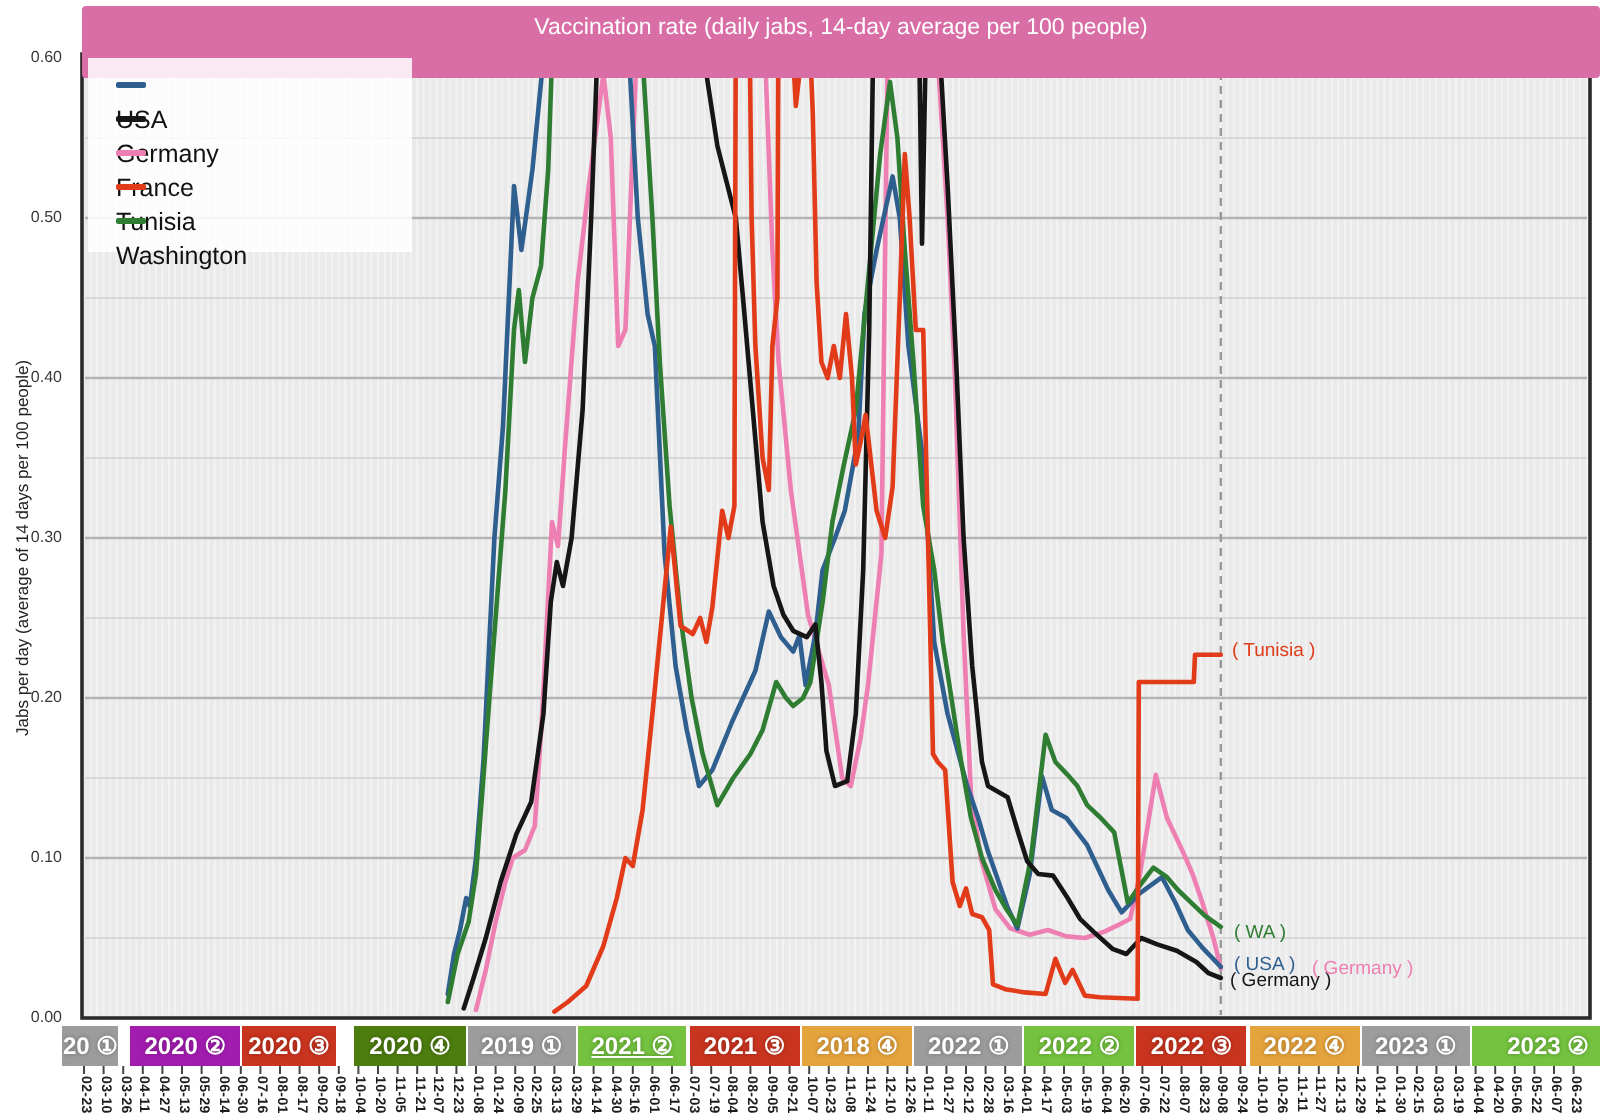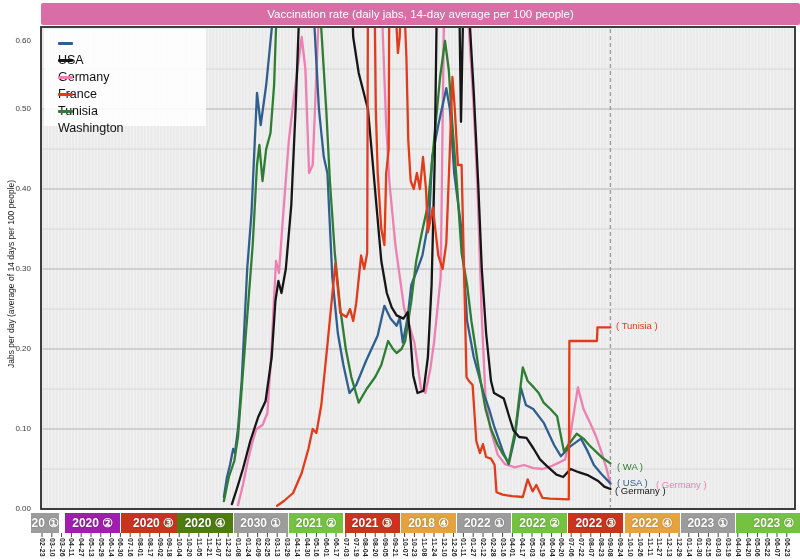--- a/index.html
+++ b/index.html
@@ -1,18 +1,18 @@
 <!DOCTYPE html>
 <html><head>
 <meta charset="utf-8">
 <style>
   html,body{margin:0;padding:0;background:#fff;}
   #figure{position:relative;width:800px;height:559px;background:#ffffff;
           font-family:"Liberation Sans",sans-serif;overflow:hidden;}
-  #title-bar{position:absolute;left:41px;top:3px;width:759px;height:22px;
+  #title-bar{position:absolute;left:41px;top:3px;width:759px;height:36px;
              color:#ffffff;font-size:11.5px;line-height:22px;text-align:center;
              border-radius:2px;}
   #chart-svg{position:absolute;left:0;top:0;}
   #y-axis-title{position:absolute;left:6px;top:368px;white-space:nowrap;
                 transform:rotate(-90deg);transform-origin:0 0;
                 font-size:8.5px;color:#222;}
   .y-tick{position:absolute;left:0;width:31px;text-align:right;padding-right:2px;
           font-size:8px;color:#3a3a3a;}
   .x-tick{position:absolute;white-space:nowrap;font-size:7px;font-weight:700;
           color:#1d1d1d;line-height:8px;transform:rotate(90deg);
@@ -371,21 +371,21 @@
         <line x1="747.6" y1="533" x2="747.6" y2="537"></line>
         <line x1="757.4000000000001" y1="533" x2="757.4000000000001" y2="537"></line>
         <line x1="767.2" y1="533" x2="767.2" y2="537"></line>
         <line x1="777" y1="533" x2="777" y2="537"></line>
         <line x1="786.8000000000001" y1="533" x2="786.8000000000001" y2="537"></line>
       </g>
     </svg>
   <div id="title-bar" style="background: rgb(217, 110, 166);">Vaccination rate (daily jabs, 14-day average per 100 people)</div>
   <div id="y-axis-title">Jabs per day (average of 14 days per 100 people)</div>
   <div id="y-ticks">
-      <div class="y-tick" style="top: 24px; margin-top: 12px;">0.60</div>
+      <div class="y-tick" style="top: 24px;">0.60</div>
       <div class="y-tick" style="top: 104px;">0.50</div>
       <div class="y-tick" style="top: 184px;">0.40</div>
       <div class="y-tick" style="top: 264px;">0.30</div>
       <div class="y-tick" style="top: 344px;">0.20</div>
       <div class="y-tick" style="top: 424px;">0.10</div>
       <div class="y-tick" style="top: 504px;">0.00</div>
     </div>
   <div id="x-ticks">
       <div class="x-tick" style="left: 46px; top: 538px;">02-23</div>
       <div class="x-tick" style="left: 55.8px; top: 538px;">03-10</div>
@@ -461,24 +461,24 @@
       <div class="x-tick" style="left: 741.8px; top: 538px;">04-04</div>
       <div class="x-tick" style="left: 751.6px; top: 538px;">04-20</div>
       <div class="x-tick" style="left: 761.4px; top: 538px;">05-06</div>
       <div class="x-tick" style="left: 771.2px; top: 538px;">05-22</div>
       <div class="x-tick" style="left: 781px; top: 538px;">06-07</div>
       <div class="x-tick" style="left: 790.8px; top: 538px;">06-23</div>
     </div>
   <div id="bands">
       <div class="band" style="left: 31px; width: 28.4px; background: rgb(156, 156, 156);">20 ①</div>
       <div class="band" style="left: 65.3px; width: 54.7px; background: #a21caf;">2020 ②</div>
-      <div class="band" style="left: 121px; width: 65px; background: rgb(201, 52, 31);">2020 ③</div>
+      <div class="band" style="left: 121px; width: 47px; background: rgb(201, 52, 31);">2020 ③</div>
       <div class="band" style="left: 177.4px; width: 55.3px; background: #4d7c0f;">2020 ④</div>
-      <div class="band" style="left: 233.7px; width: 54.1px; background: rgb(156, 156, 156);">2030 ①</div>
-      <div class="band" style="left: 288.8px; width: 54.7px; background: rgb(116, 194, 63);">2021 ②</div>
+      <div class="band" style="left: 233.7px; width: 54.1px; background: rgb(156, 156, 156);">2019 ①</div>
+      <div class="band" style="left: 288.8px; width: 54.7px; background: rgb(116, 194, 63); text-decoration: underline;">2021 ②</div>
       <div class="band" style="left: 344.6px; width: 55.3px; background: rgb(201, 52, 31);">2021 ③</div>
       <div class="band" style="left: 400.9px; width: 55.4px; background: rgb(229, 163, 61);">2018 ④</div>
       <div class="band" style="left: 457.3px; width: 54.1px; background: rgb(156, 156, 156);">2022 ①</div>
       <div class="band" style="left: 512.4px; width: 54.7px; background: rgb(116, 194, 63);">2022 ②</div>
       <div class="band" style="left: 568.1px; width: 55.4px; background: rgb(201, 52, 31);">2022 ③</div>
       <div class="band" style="left: 624.5px; width: 55.4px; background: rgb(229, 163, 61);">2022 ④</div>
       <div class="band" style="left: 680.8px; width: 54.1px; background: rgb(156, 156, 156);">2023 ①</div>
       <div class="band" style="left: 736px; width: 76px; background: rgb(116, 194, 63);">2023 ②</div>
     </div>
   <div id="legend">

